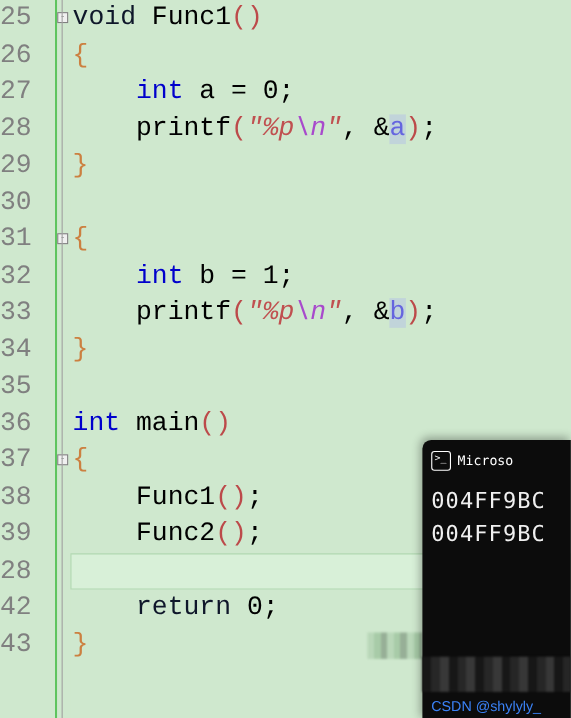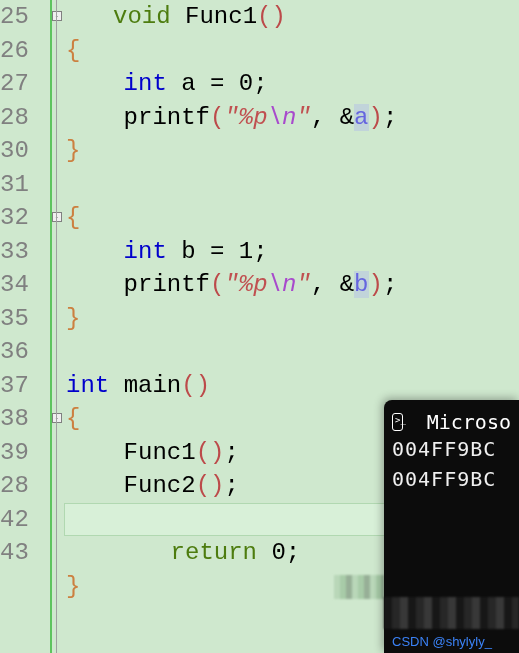--- a/index.html
+++ b/index.html
@@ -56,21 +56,21 @@
       flex: 1;
       position: relative;
     }
     .code-line {
       height: 33.5px;
       line-height: 33.5px;
       padding-left: 2px;
       white-space: pre;
       position: relative;
     }
-    .kw { color: #4d7c0f; margin-left: 47px; }
+    .kw { color: #0f172a; }
     .ident { color: #000000; }
     .punct { color: #000000; }
     .paren { color: #bc4a4a; }
     .brace { color: #cc8040; }
     .type { color: #0000cc; }
     .str { color: #c05050; font-style: italic; }
     .esc { color: #a84acc; font-style: italic; }
     .var-hl { color: #6565df; background: rgba(150,150,255,0.25); }
     .num { color: #000000; }
     .fold-line {
@@ -94,22 +94,23 @@
       background: #0c0c0c;
       border-radius: 8px 0 0 0;
       color: #ffffff;
       font-family: "Consolas", monospace;
       padding: 10px 8px;
       box-shadow: -2px -2px 8px rgba(0,0,0,0.3);
     }
     .terminal-header {
       display: flex;
       align-items: center;
-      gap: 24px;
-      font-size: 20px;
+      gap: 6px;
+      font-size: 12px;
+      margin-bottom: 12px;
       color: #ffffff;
     }
     .terminal-icon {
       width: 18px;
       height: 18px;
       border: 1.5px solid #fff;
       border-radius: 3px;
       position: relative;
     }
     .terminal-icon::before {
@@ -156,20 +157,21 @@
   </style>
 </head>
 <body>
 
 <div class="editor">
   <div class="gutter">
     <div class="gutter-line">25</div>
     <div class="gutter-line">26</div>
     <div class="gutter-line">27</div>
     <div class="gutter-line">28</div>
+    <div class="gutter-line">29</div>
     <div class="gutter-line">30</div>
     <div class="gutter-line">31</div>
     <div class="gutter-line">32</div>
     <div class="gutter-line">33</div>
     <div class="gutter-line">34</div>
     <div class="gutter-line">35</div>
     <div class="gutter-line">36</div>
     <div class="gutter-line">37</div>
     <div class="gutter-line">38</div>
     <div class="gutter-line">39</div>

